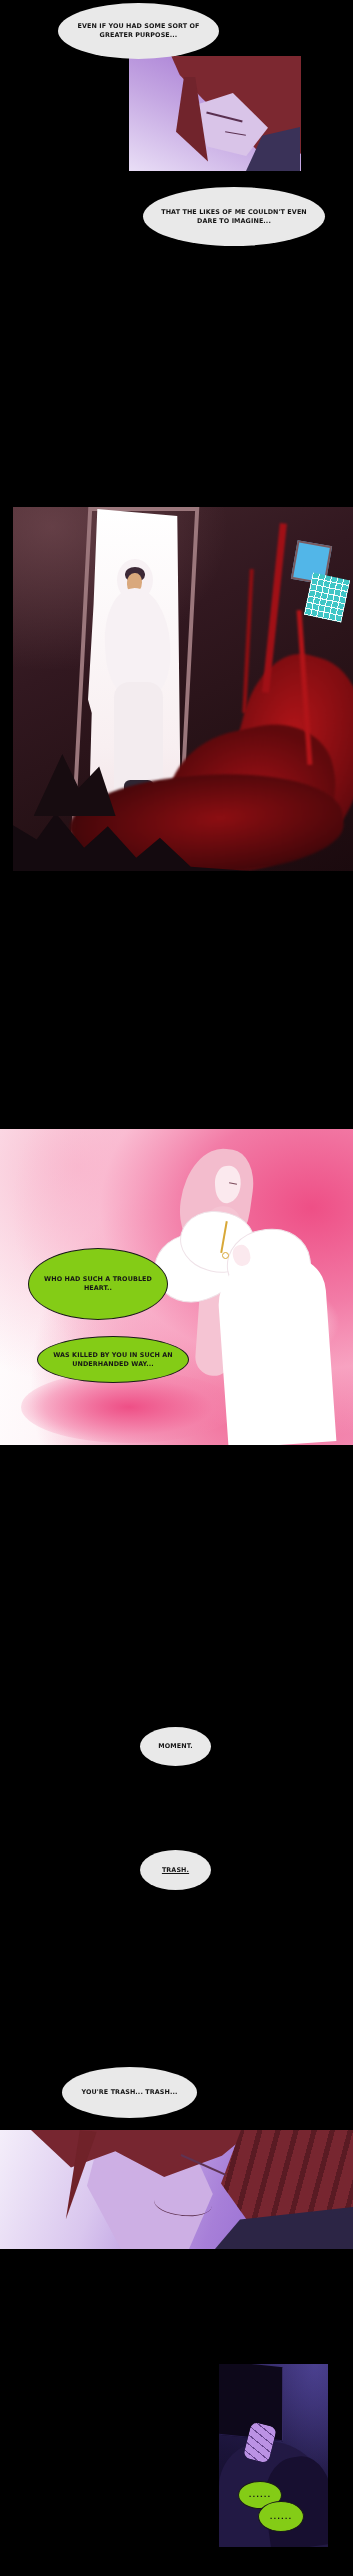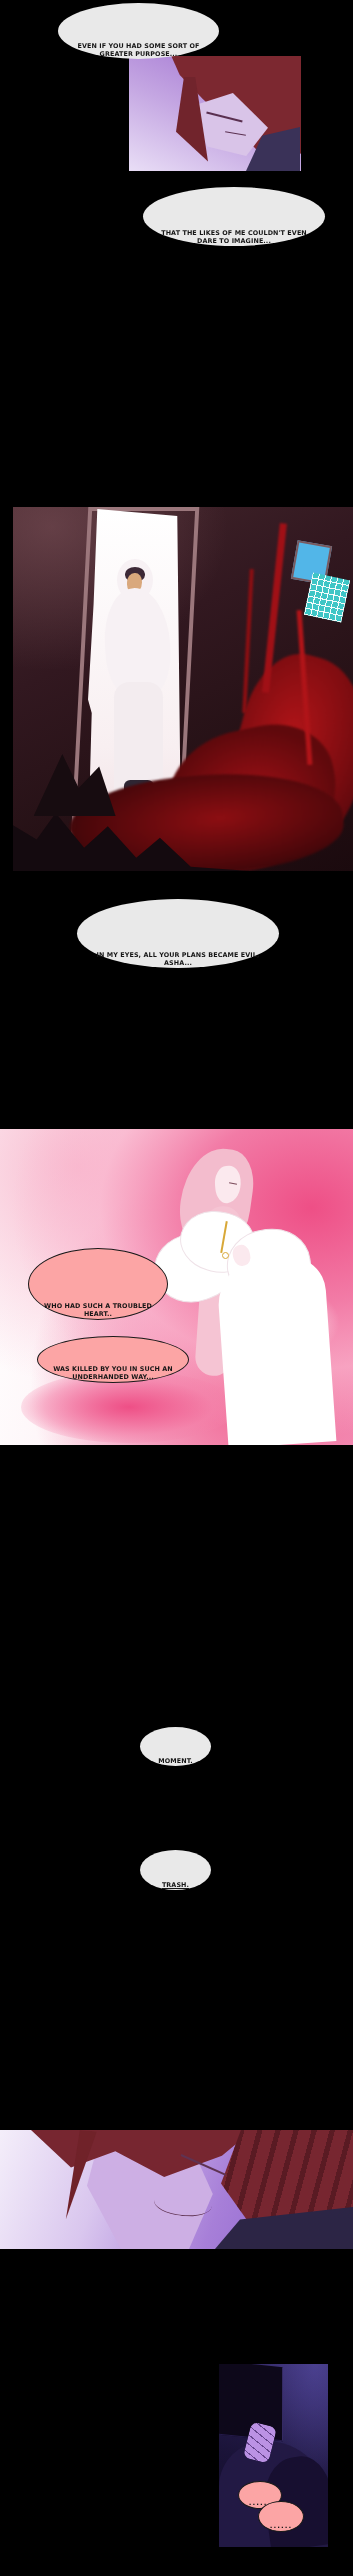--- a/index.html
+++ b/index.html
@@ -1,23 +1,23 @@
 <!DOCTYPE html>
 <html style="font-size:8.2px"><head>
 <meta charset="utf-8">
 <title>Webtoon Strip</title>
 <style>
   html,body{margin:0;padding:0;background:#000;}
   #page{position:relative;width:354px;height:3482px;background:#000;margin:0 auto;overflow:hidden;
         font-family:"DejaVu Sans",sans-serif;}
   .panel{position:absolute;overflow:hidden;}
-  .bub{position:absolute;border-radius:50%;background:#e9e9e9;display:flex;align-items:flex-end;justify-content:center;
+  .bub{position:absolute;border-radius:50%;background:#e9e9e9;display:flex;align-items:center;justify-content:center;
        text-align:center;color:#161616;font:700 6.4px/1.35 "DejaVu Sans",sans-serif;letter-spacing:0.1px;
        padding:0 14.4px;box-sizing:border-box;z-index:30;}
-  .bub.outlined{background:#fca5a5;border:1.3px solid #1a1a1a;}
+  .bub.outlined{background:#84cc16;border:1.3px solid #1a1a1a;}
   .bub.dots{font-size:7.2px;letter-spacing:1px;padding:0 4.1px;}
   .shape{position:absolute;}
   .blood{position:absolute;filter:blur(0.8px);}
 </style>
 </head>
 <body>
 
 <div id="page">
 
   <div class="panel" style="left:129px;top:56px;width:172px;height:115px;background:linear-gradient(205deg,#9a68ce 0%,#c4a6e2 55%,#e9def6 100%);">
@@ -118,42 +118,42 @@
 
   <div class="bub" style="left:58px;top:3.1px;width:161px;height:56px;">
       <span>EVEN IF YOU HAD SOME SORT OF GREATER PURPOSE...</span>
     </div>
 
   <div class="bub" style="left:143px;top:187px;width:182px;height:59px;">
       <span>THAT THE LIKES OF ME COULDN'T EVEN DARE TO IMAGINE...</span>
     </div>
 
 
-  <div class="bub" style="left:77px;top:899px;width:202px;height:69px;">
-      <span>IN MY EYES, ALL YOUR PLANS BECAME EVIL, ASHA...</span>
-    </div>
 
 
   <div class="bub outlined" style="left:28px;top:1248px;width:140px;height:72px;">
       <span>WHO HAD SUCH A TROUBLED HEART..</span>
     </div>
 
   <div class="bub outlined" style="left:37px;top:1336px;width:152px;height:47px;">
       <span>WAS KILLED BY YOU IN SUCH AN UNDERHANDED WAY...</span>
     </div>
 
 
   <div class="bub" style="left:140px;top:1727px;width:71px;height:39px;">
       <span>MOMENT.</span>
     </div>
 
   <div class="bub" style="left:140px;top:1850px;width:71px;height:40px;text-decoration:underline;">
       <span>TRASH.</span>
     </div>
 
+  <div class="bub" style="left:62px;top:2067px;width:135px;height:51px;">
+      <span>YOU'RE TRASH... TRASH...</span>
+    </div>
 
 
   <div class="bub outlined dots" style="left:238px;top:2481px;width:44px;height:28px;z-index:31;">
       <span>......</span>
     </div>
 
   <div class="bub outlined dots" style="left:258px;top:2501px;width:46px;height:31px;z-index:32;">
       <span>......</span>
     </div>
 

